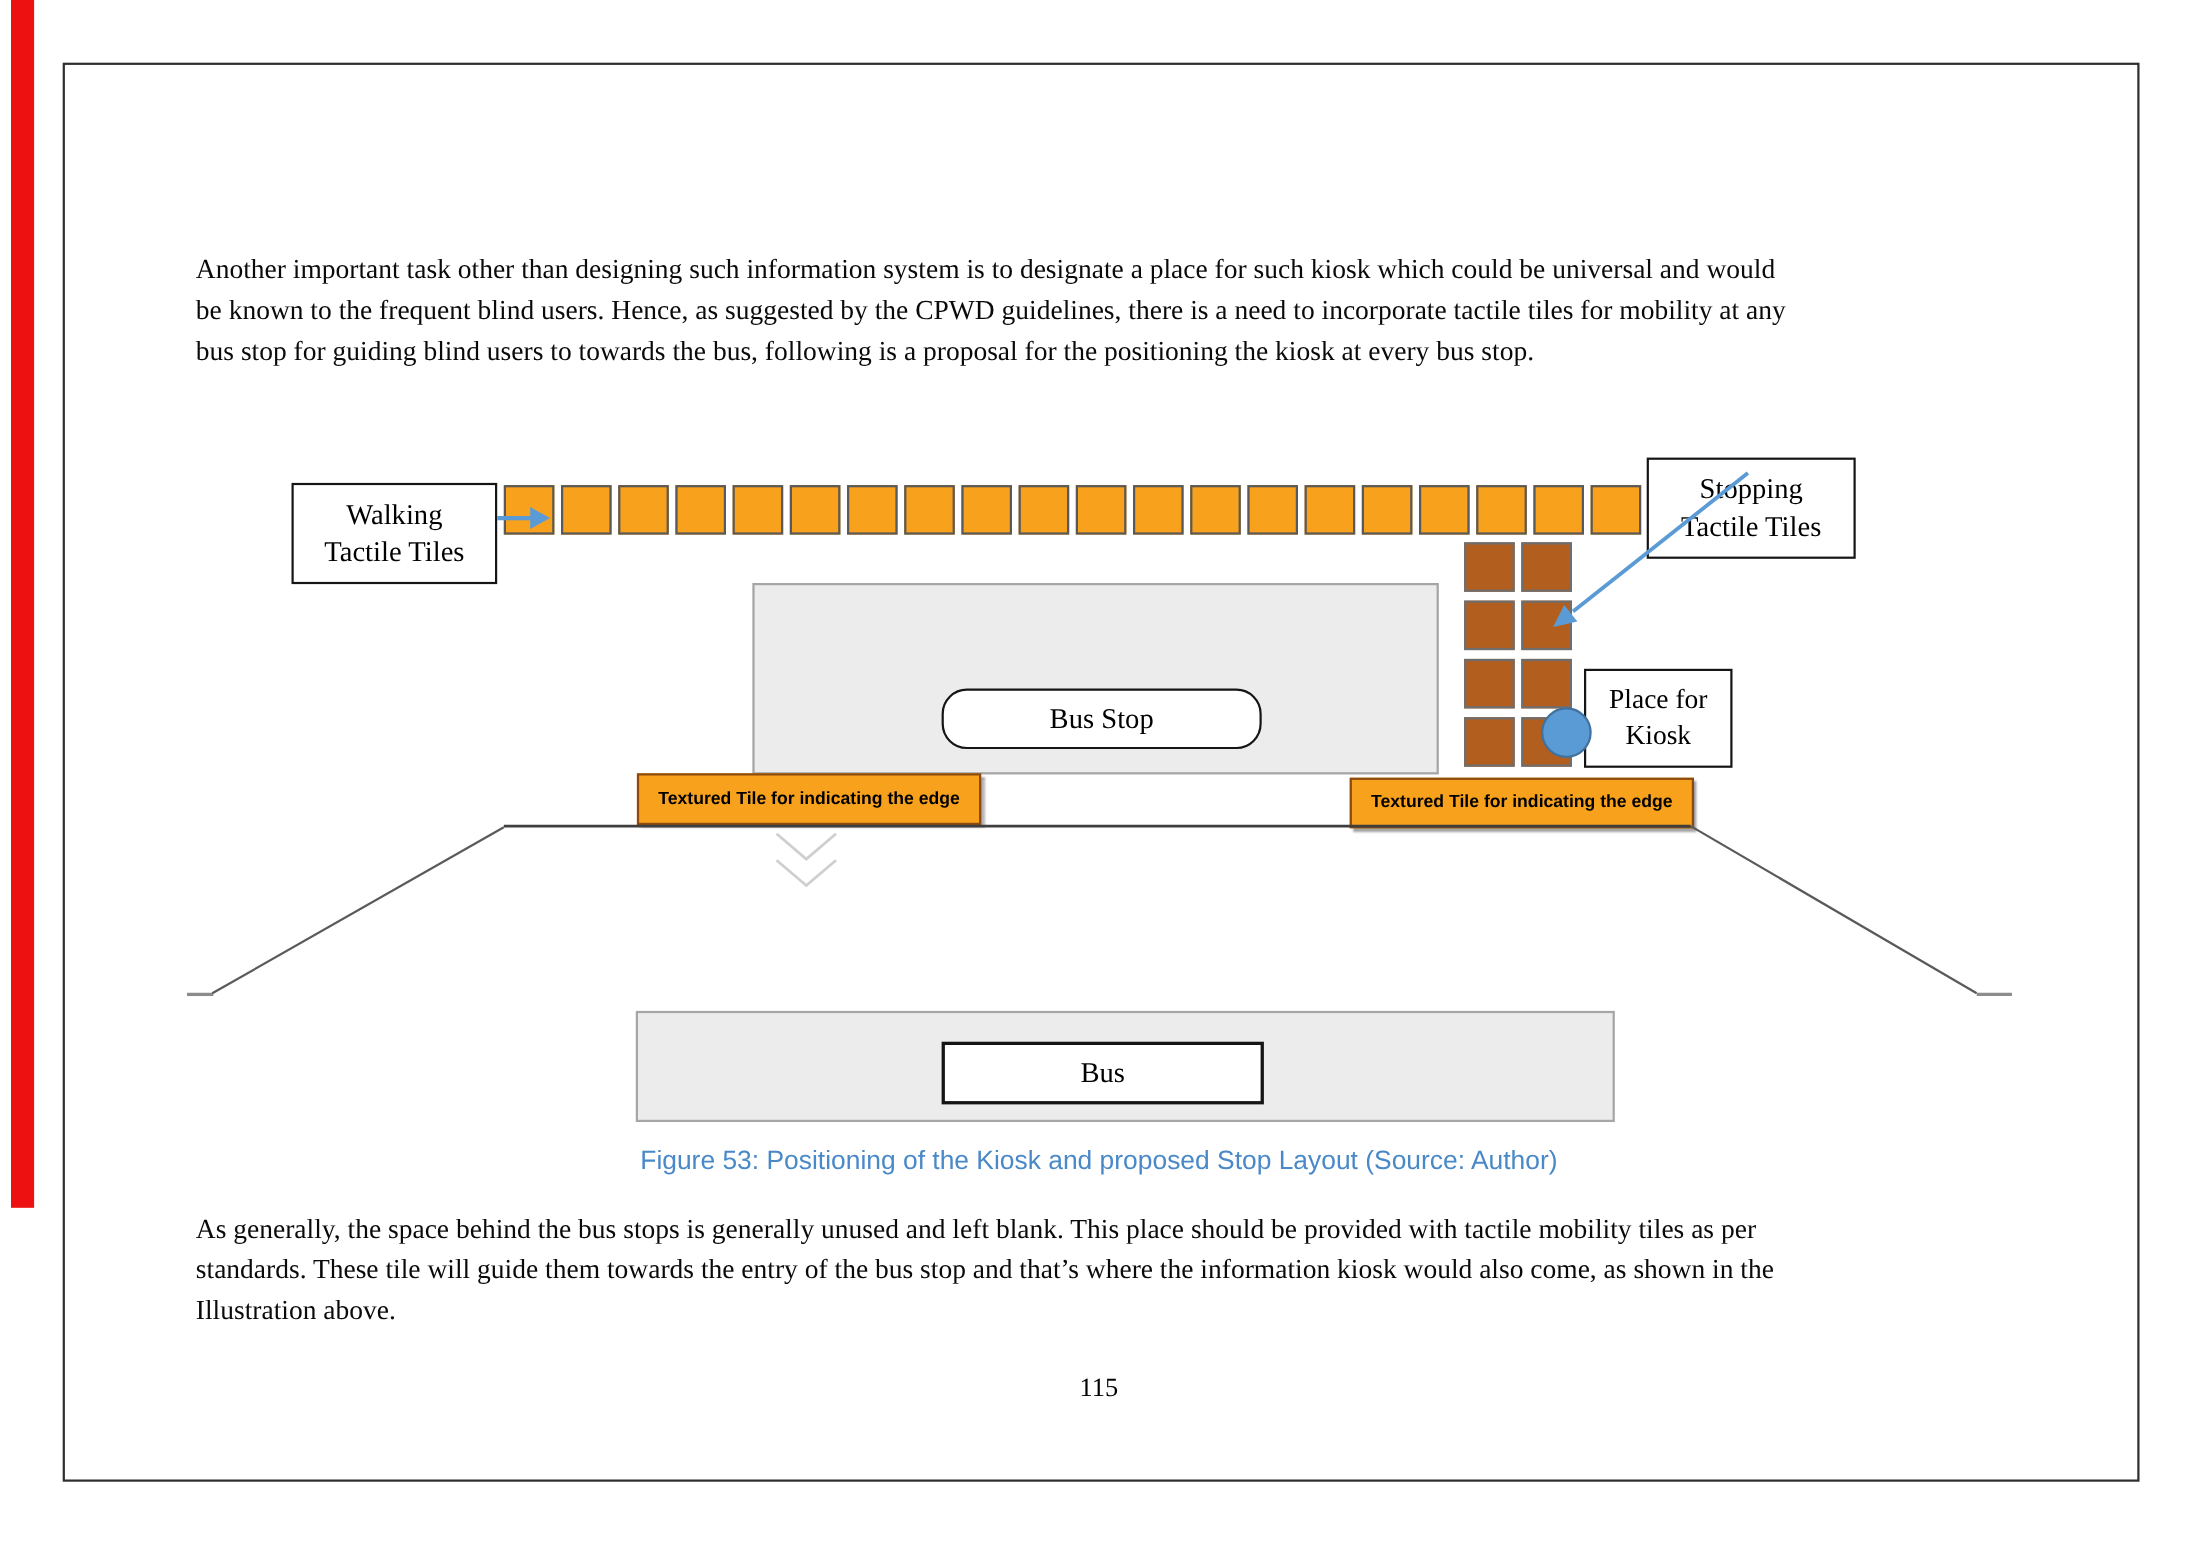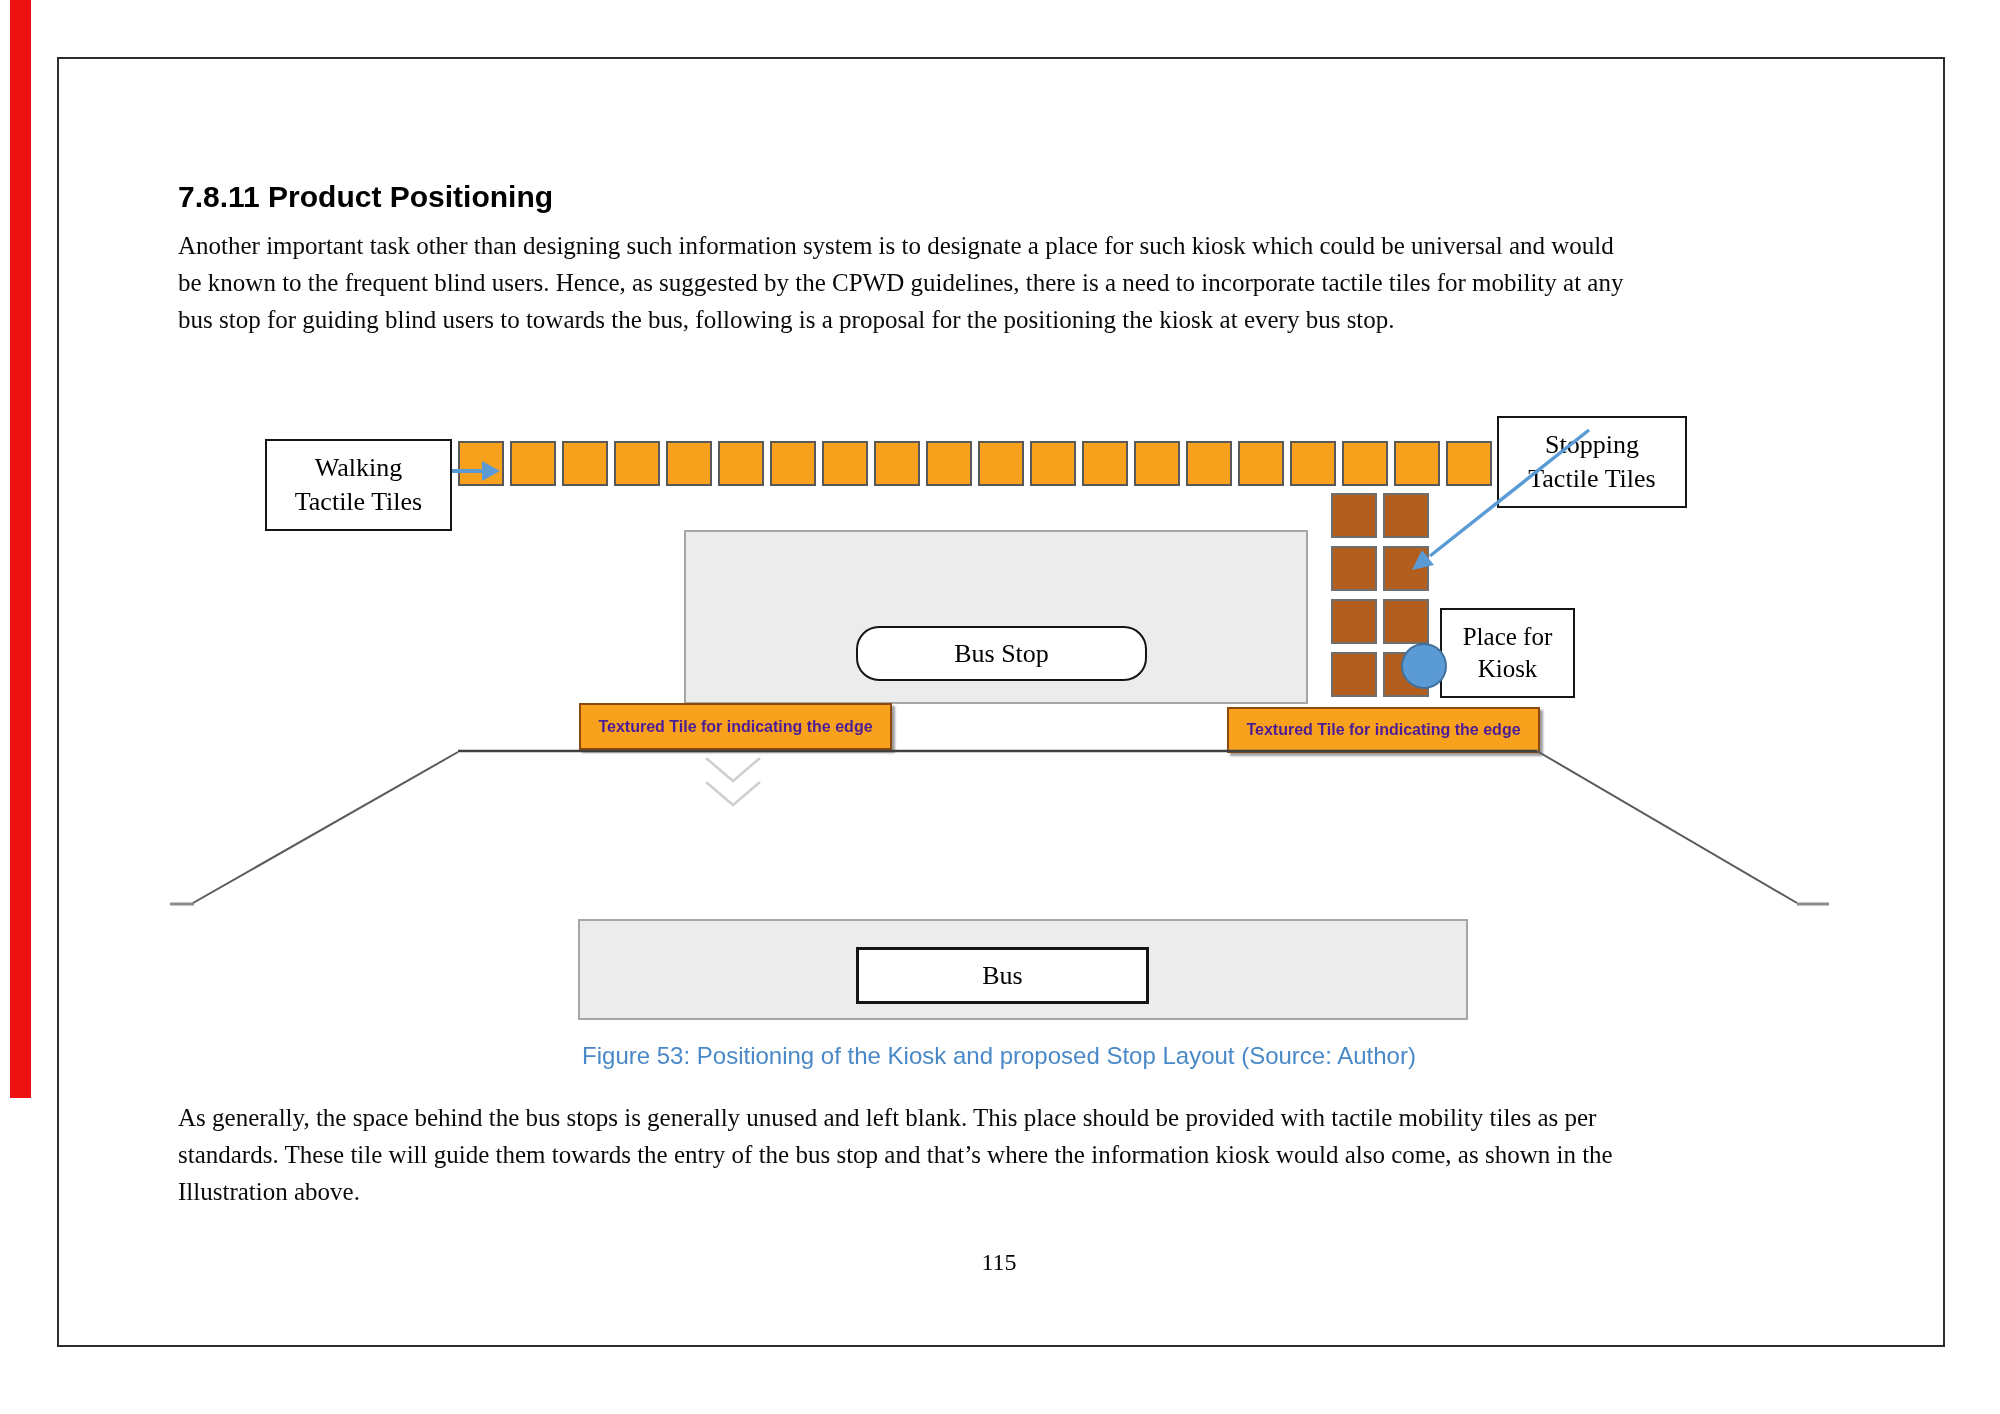--- a/index.html
+++ b/index.html
@@ -35,39 +35,38 @@
         border:2px solid #595959;}
   .tile.brown{background:var(--tile_brown,#b25e1e);border-color:#6e6e6e;}
   .brown-grid{left:1331px;top:493px;display:grid;grid-template-columns:repeat(2,46px);
               grid-auto-rows:45px;column-gap:6px;row-gap:8px;}
 
   .kiosk-circle{left:1401px;top:643px;width:46px;height:46px;border-radius:50%;
                 background:var(--arrow_blue,#5b9bd5);border:2px solid #41719c;box-sizing:border-box;z-index:6;}
 
   .edge-label{background:var(--tile_orange,#f7a11d);border:2px solid #8c4a10;
               box-shadow:3px 3px 2px #9e9e9e;display:flex;align-items:center;justify-content:center;
-              font-family:"Liberation Sans",sans-serif;font-size:16px;font-weight:600;color:#4c1d95;}
+              font-family:"Liberation Sans",sans-serif;font-size:16px;font-weight:600;color:#000000;}
   .edge-left{left:579px;top:703px;width:309px;height:43px;}
   .edge-right{left:1227px;top:707px;width:309px;height:42px;}
 
   .caption{left:57px;top:1042px;width:1884px;text-align:center;
            font-family:Liberation Sans, sans-serif;font-size:24px;color:var(--caption_blue,#4a89c8);}
   .page-number{left:57px;top:1249px;width:1884px;text-align:center;font-size:24px;color:#000;}
 
   svg.overlay{position:absolute;left:0;top:0;width:2000px;height:1414px;pointer-events:none;z-index:7;}
 </style>
 </head>
 <body>
 
 <div class="canvas">
 
   <div class="abs red-bar"></div>
   <div class="abs page-border"></div>
 
-  <div class="abs heading">7.8.11 Product Positioning</div>
   <div class="abs body-text">Another important task other than designing such information system is to designate a place for such kiosk which could be universal and would
 be known to the frequent blind users. Hence, as suggested by the CPWD guidelines, there is a need to incorporate tactile tiles for mobility at any
 bus stop for guiding blind users to towards the bus, following is a proposal for the positioning the kiosk at every bus stop.</div>
 
   <div class="abs platform"></div>
   <div class="abs busrect"></div>
 
   <div class="abs tile-row">
       <div class="tile"></div>
       <div class="tile"></div>

